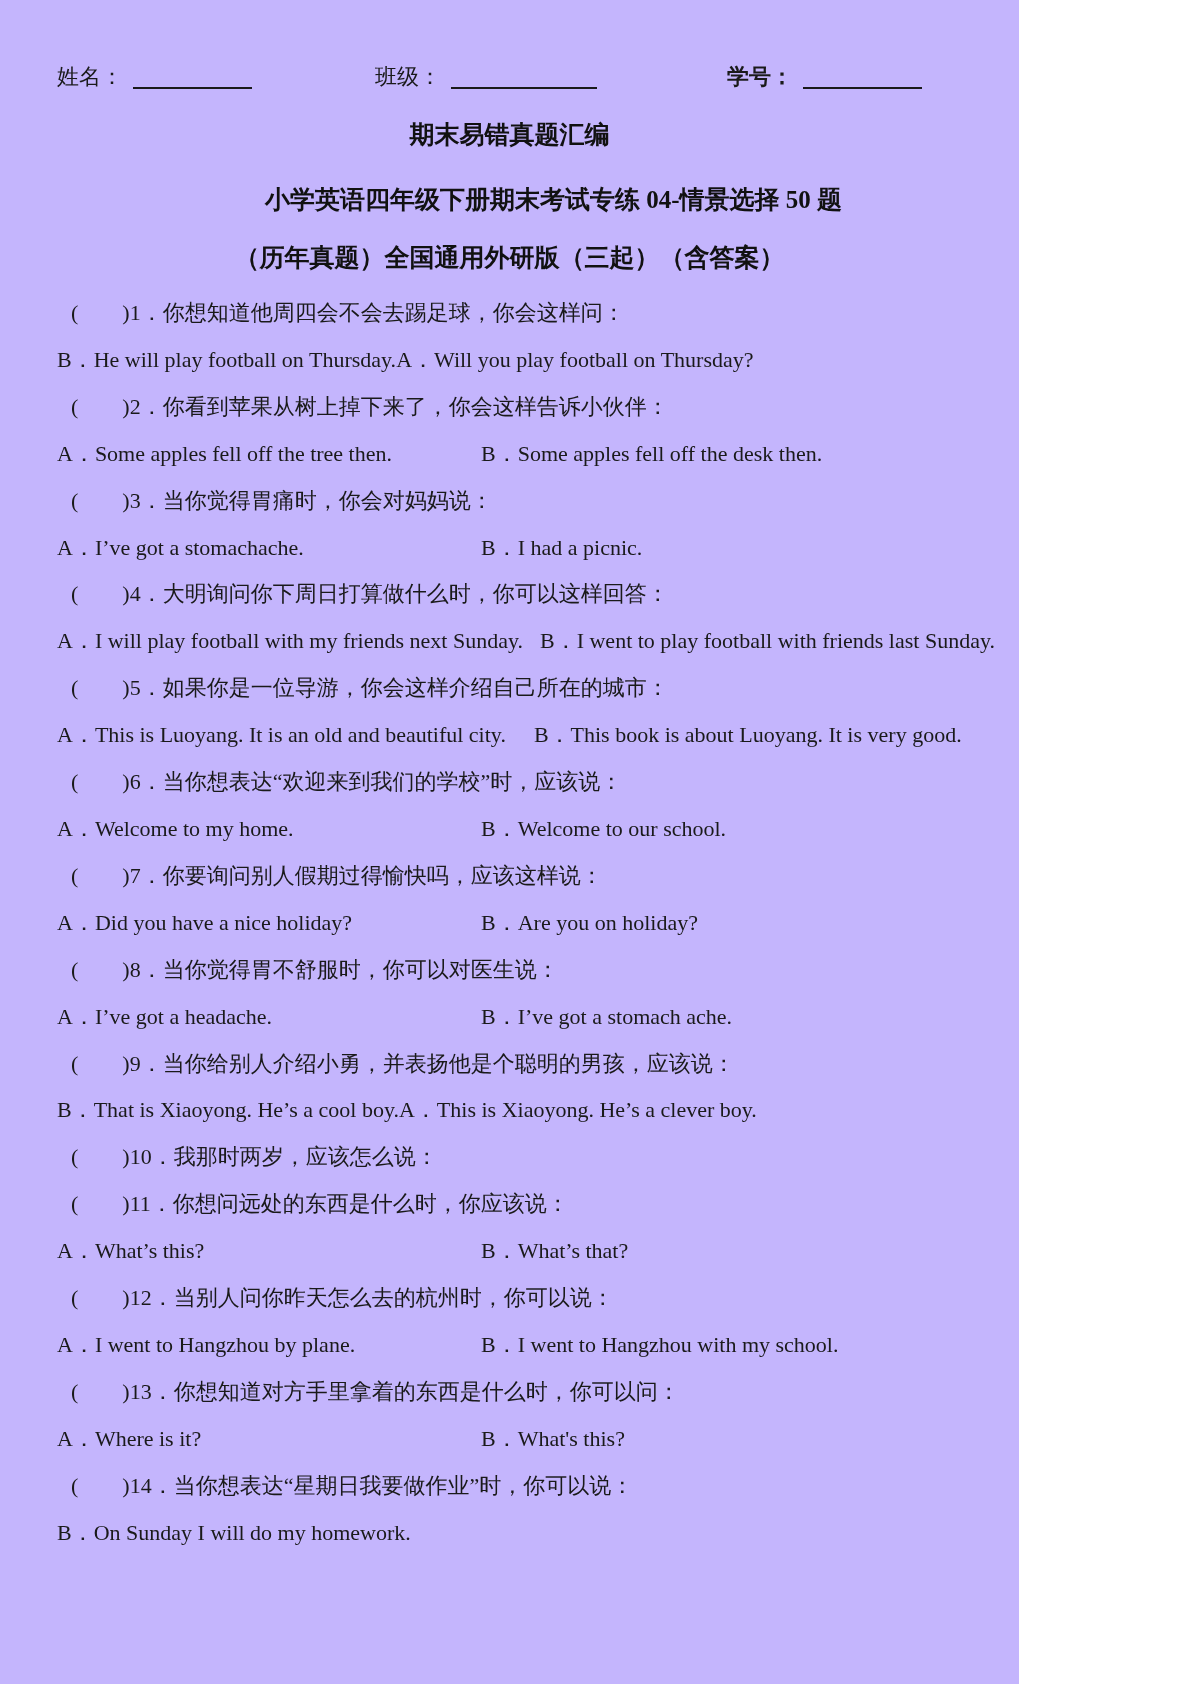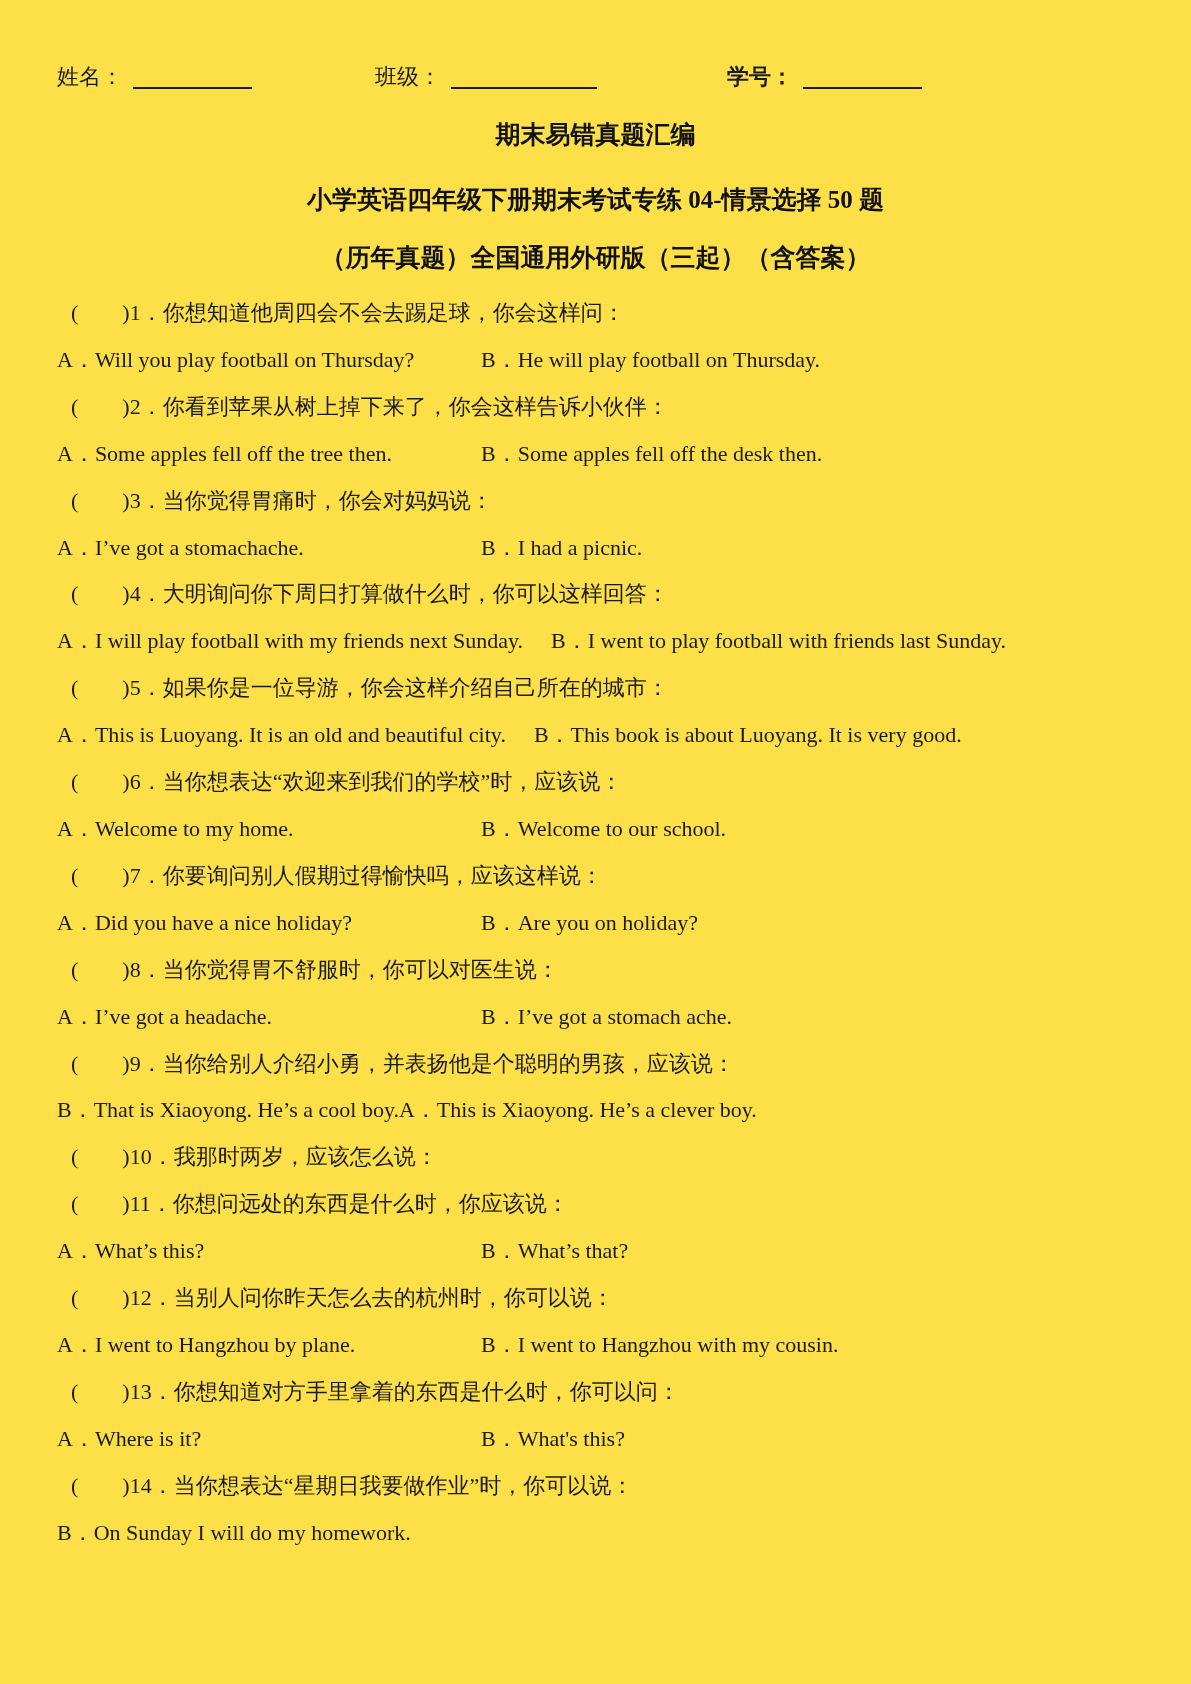--- a/index.html
+++ b/index.html
@@ -1,19 +1,19 @@
 <!DOCTYPE html>
 <html><head>
 <meta charset="utf-8">
 <style>
   html,body { margin:0; padding:0; background:#ffffff; }
   .page {
     position:relative;
-    width:1191px; height:1684px;
-    background:#fde047;
+    width:1019px; height:1684px;
+    background:#c4b5fd;
     color:#1a1a1a;
     font-family:"Liberation Serif","DejaVu Serif",serif;
     overflow:hidden;
   }
   
   .header-row { position:absolute; top:62px; left:0; width:100%; height:34px; font-size:22px; }
   .field { position:absolute; top:0; white-space:nowrap; }
   .field-name  { left:57px; }
   .field-class { left:375px; }
   .field-id    { left:727px;font-weight:bold; }
@@ -28,21 +28,21 @@
   .blank-class { width:146px; }
   .blank-id    { width:119px; }
   
   .title {
     position:absolute; left:0; width:100%;
     margin:0; text-align:center;
     font-weight:bold; font-size:25px; color:#111111;
     white-space:pre;
   }
   .t1 { top:118px; }
-  .t2 { top:183px; }
+  .t2 { top:183px;margin-left:44px; }
   .t3 { top:241px; }
   
   .questions {
     position:absolute; top:290px; left:57px; right:24px;
     font-size:22px;
   }
   .stem  { line-height:46.9px; white-space:pre;margin-left:14px; }
   .opts  { line-height:46.9px; display:flex; }
   .opt   { white-space:pre; }
   .opt-a { box-sizing:border-box; min-width:424px; padding-right:28px; }
@@ -59,22 +59,22 @@
   </div>
 
   <h1 class="title t1">期末易错真题汇编</h1>
   <h2 class="title t2">小学英语四年级下册期末考试专练 04-情景选择 50 题</h2>
   <h2 class="title t3">（历年真题）全国通用外研版（三起）（含答案）</h2>
 
   <div class="questions">
       <div class="q">
         <div class="stem">(　　)1．你想知道他周四会不会去踢足球，你会这样问：</div>
         <div class="opts">
+          <span class="opt opt-b">B．He will play football on Thursday.</span>
           <span class="opt opt-a">A．Will you play football on Thursday?</span>
-          <span class="opt opt-b">B．He will play football on Thursday.</span>
         </div>
       </div>
       <div class="q">
         <div class="stem">(　　)2．你看到苹果从树上掉下来了，你会这样告诉小伙伴：</div>
         <div class="opts">
           <span class="opt opt-a">A．Some apples fell off the tree then.</span>
           <span class="opt opt-b">B．Some apples fell off the desk then.</span>
         </div>
       </div>
       <div class="q">
@@ -133,21 +133,21 @@
         <div class="stem">(　　)11．你想问远处的东西是什么时，你应该说：</div>
         <div class="opts">
           <span class="opt opt-a">A．What’s this?</span>
           <span class="opt opt-b">B．What’s that?</span>
         </div>
       </div>
       <div class="q">
         <div class="stem">(　　)12．当别人问你昨天怎么去的杭州时，你可以说：</div>
         <div class="opts">
           <span class="opt opt-a">A．I went to Hangzhou by plane.</span>
-          <span class="opt opt-b">B．I went to Hangzhou with my cousin.</span>
+          <span class="opt opt-b">B．I went to Hangzhou with my school.</span>
         </div>
       </div>
       <div class="q">
         <div class="stem">(　　)13．你想知道对方手里拿着的东西是什么时，你可以问：</div>
         <div class="opts">
           <span class="opt opt-a">A．Where is it?</span>
           <span class="opt opt-b">B．What's this?</span>
         </div>
       </div>
       <div class="q">

